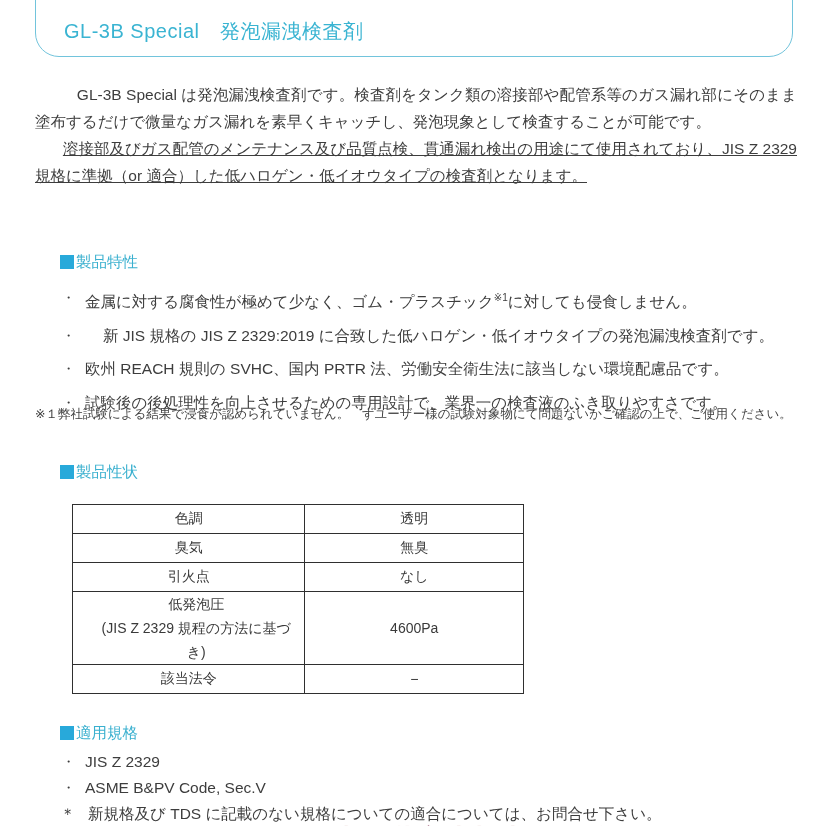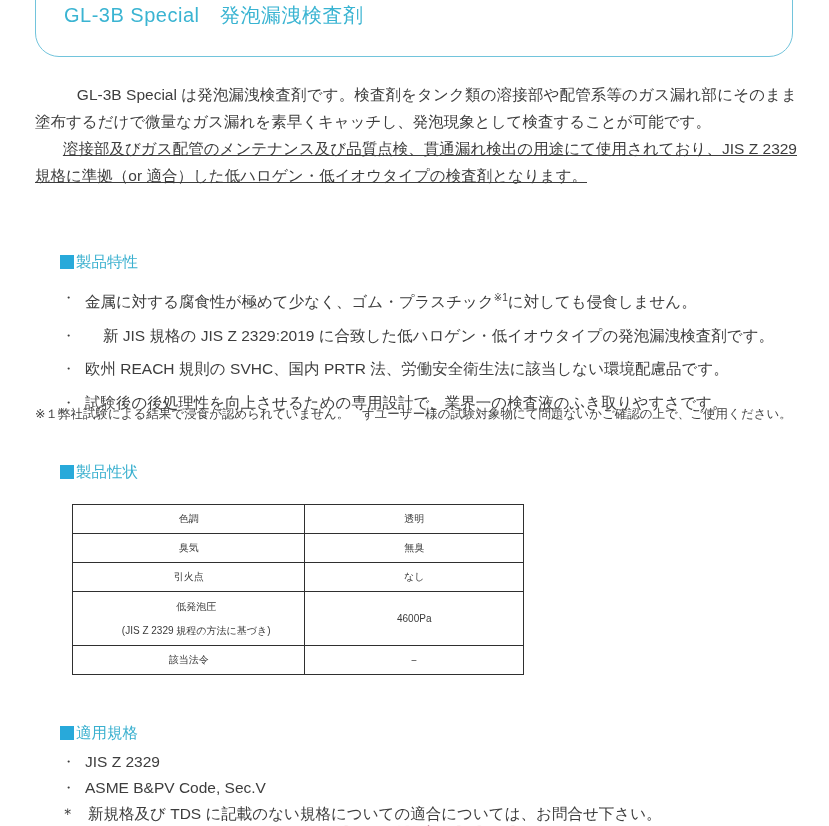--- a/index.html
+++ b/index.html
@@ -19,21 +19,21 @@
   .header-box {
     position:absolute;
     left:35px; right:36px;
     top:-122px; height:179px;
     border:1px solid #72c4dc;
     border-radius:24px;
     pointer-events:none;
   }
   .page-title {
     position:absolute;
-    left:64px; top:2px;
+    left:64px; top:18px;
     font-size:20px;
     letter-spacing:0.5px;
     color:#3ab4d2;
     white-space:nowrap;
   }
 
   
   .intro {
     position:absolute;
     left:35px; top:81px;
@@ -93,21 +93,21 @@
     color:#3d3d3d;
     white-space:nowrap;
   }
 
   
   .props-table {
     position:absolute;
     left:72px; top:504px;
     width:452px;
     border-collapse:collapse;
-    font-size:10px;
+    font-size:14px;
     color:#3a3a3a;
   }
   .props-table td {
     border:1px solid #2f2f2f;
     text-align:center;
     vertical-align:middle;
     padding:0 6px;
   }
   .props-table td.c1 { width:233px; }
   .props-table td.c2 { width:219px; }

